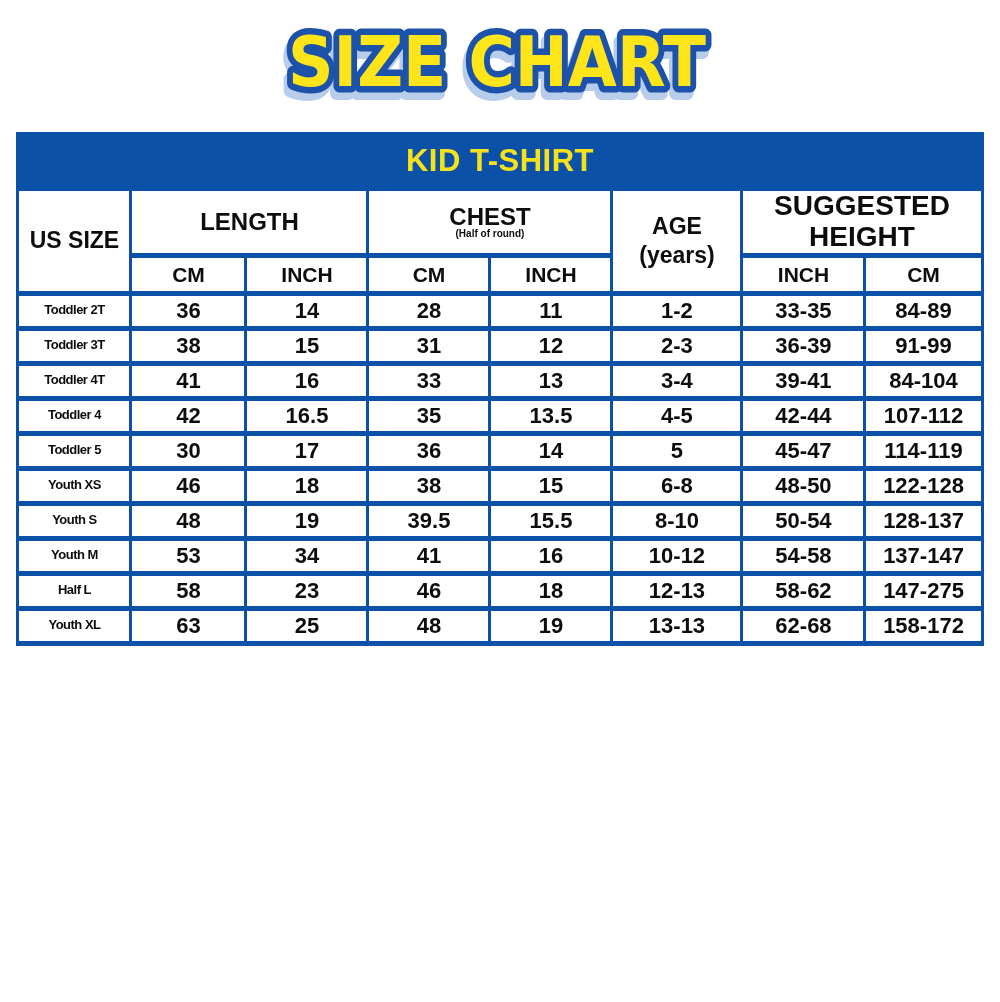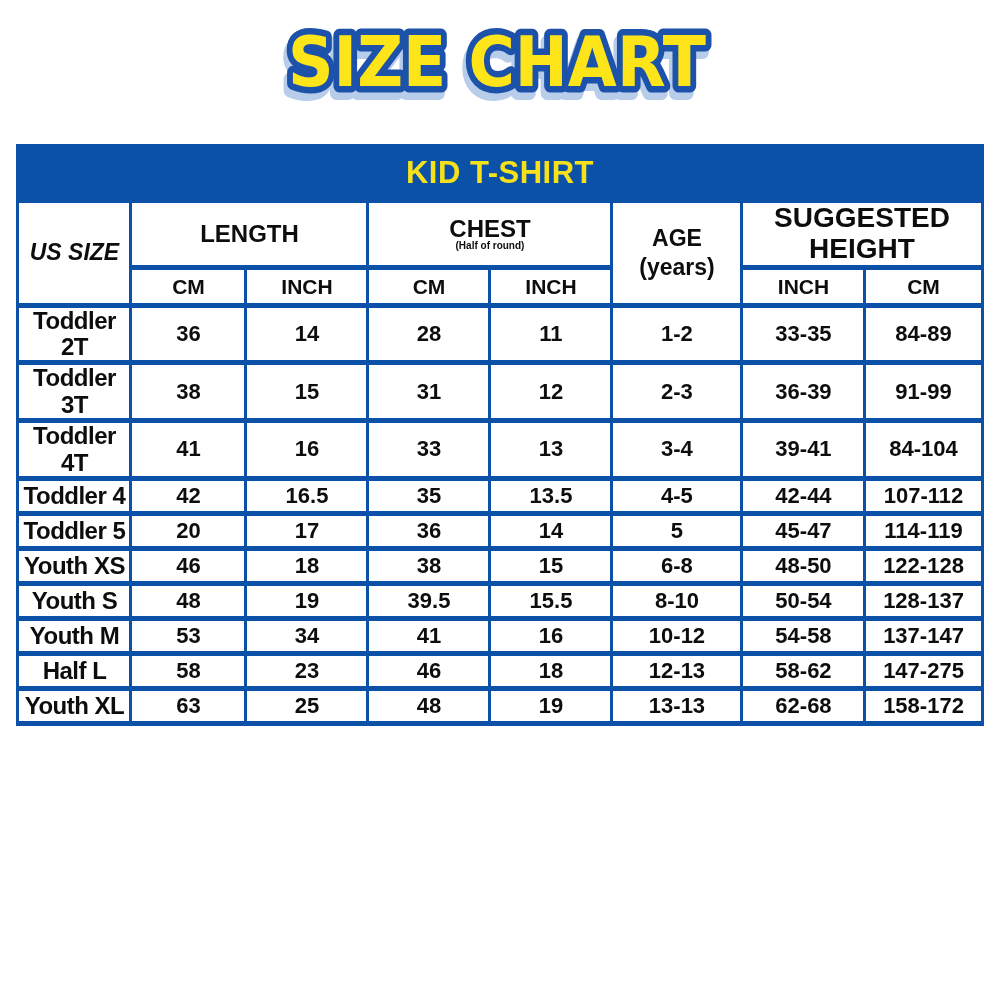--- a/index.html
+++ b/index.html
@@ -18,49 +18,49 @@
   }
   .title-wrap {
     width: 1000px;
     padding-top: 8px;
     text-align: center;
   }
   table.size-table {
     border-collapse: collapse;
     table-layout: fixed;
     width: 964px;
-    margin: 28px auto 0 auto;
+    margin: 16px auto 0 auto;
   }
   td, th {
     border: 3px solid var(--blue);
     border-top-width: 5px;
     border-bottom-width: 5px;
     text-align: center;
     vertical-align: middle;
     color: var(--ink);
     font-weight: bold;
     padding: 0;
     background: #ffffff;
     line-height: 1.1;
   }
   td.banner-cell {
     background: var(--blue);
     color: var(--yellow);
     font-size: 31px;
     height: 49px;
     letter-spacing: 0.5px;
   }
-  .h-ussize { font-size: 23px; font-style: italic; }
+  .h-ussize { font-size: 23px; }
   .h-group  { font-size: 24px; height: 42px; }
   .h-chest-note { display: block; font-size: 10px; font-weight: bold; margin-top: -2px; }
   .h-age { font-size: 23px; line-height: 1.25; }
   .h-sheight { font-size: 28px; }
   .h-unit { font-size: 21px; height: 33px; }
   tr.data-row { height: 35px; }
-  td.size-cell  { font-size: 24px; letter-spacing: -0.5px; }
+  td.size-cell  { font-size: 13px; letter-spacing: -0.5px; }
   td.value-cell { font-size: 22px; }
 </style>
 </head>
 <body>
 
 <div class="title-wrap">
   <svg width="1000" height="104">
     <text x="497" y="78" text-anchor="middle" font-family="DejaVu Sans, sans-serif" font-size="70" font-weight="bold" textLength="418" lengthAdjust="spacingAndGlyphs" fill="#b8cdea" stroke="#b8cdea" stroke-width="14" stroke-linejoin="round" paint-order="stroke" transform="translate(-3,7)">SIZE CHART</text>
     <text x="497" y="78" text-anchor="middle" font-family="DejaVu Sans, sans-serif" font-size="70" font-weight="bold" textLength="418" lengthAdjust="spacingAndGlyphs" fill="#fde519" stroke="#1d52aa" stroke-width="13" stroke-linejoin="round" paint-order="stroke">SIZE CHART</text>
   </svg>
@@ -137,21 +137,21 @@
     <td class="value-cell">42</td>
     <td class="value-cell">16.5</td>
     <td class="value-cell">35</td>
     <td class="value-cell">13.5</td>
     <td class="value-cell">4-5</td>
     <td class="value-cell">42-44</td>
     <td class="value-cell">107-112</td>
   </tr>
       <tr class="data-row">
     <td class="size-cell">Toddler 5</td>
-    <td class="value-cell">20</td>
+    <td class="value-cell">30</td>
     <td class="value-cell">17</td>
     <td class="value-cell">36</td>
     <td class="value-cell">14</td>
     <td class="value-cell">5</td>
     <td class="value-cell">45-47</td>
     <td class="value-cell">114-119</td>
   </tr>
       <tr class="data-row">
     <td class="size-cell">Youth XS</td>
     <td class="value-cell">46</td>

